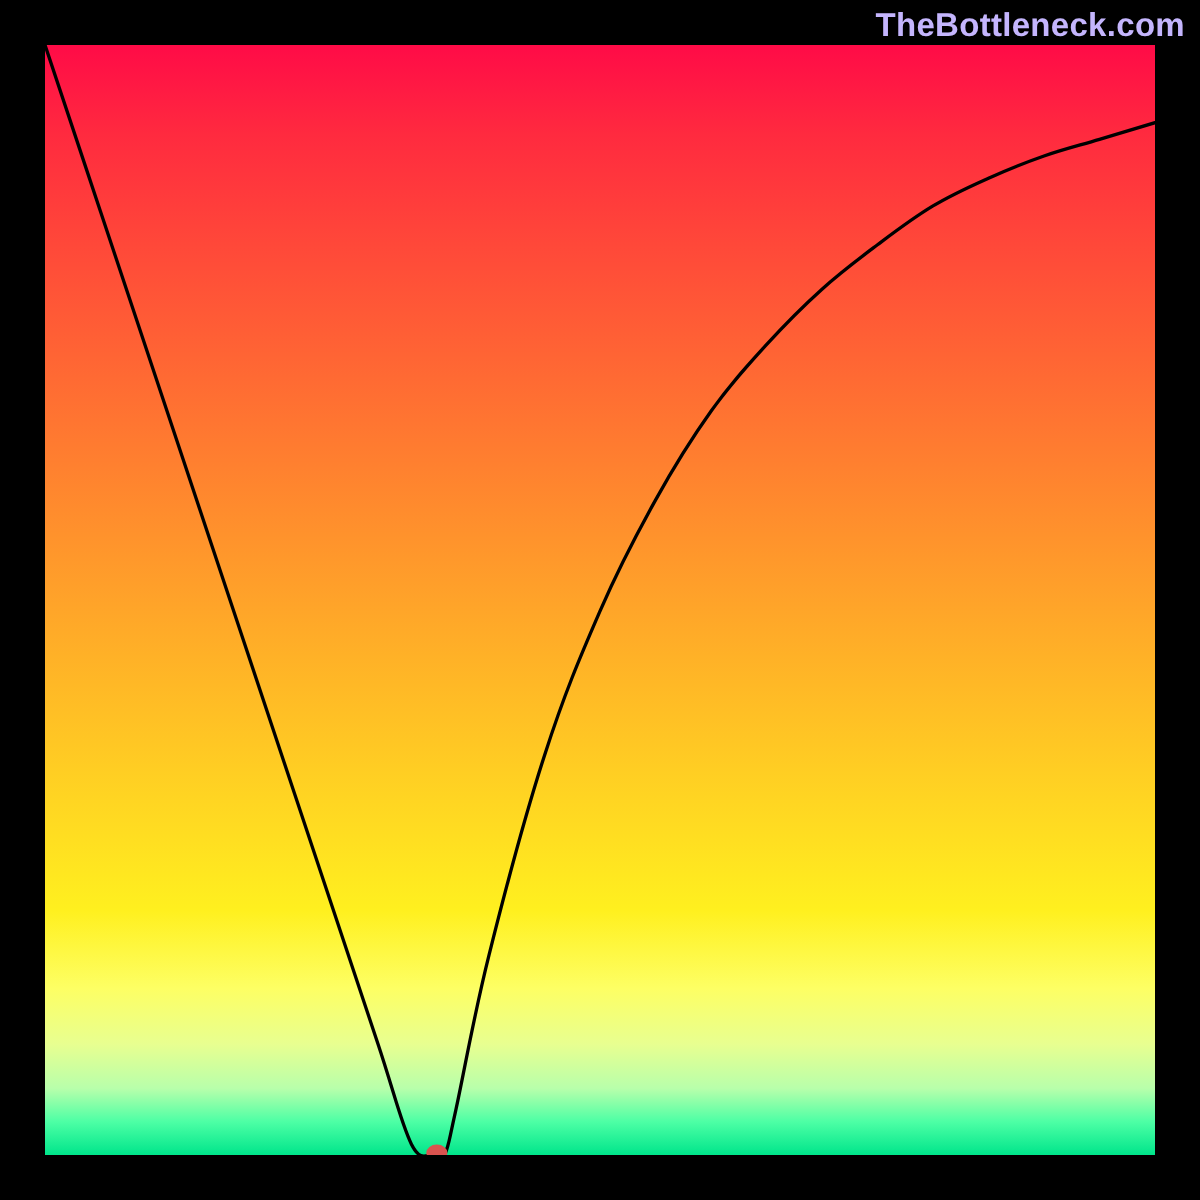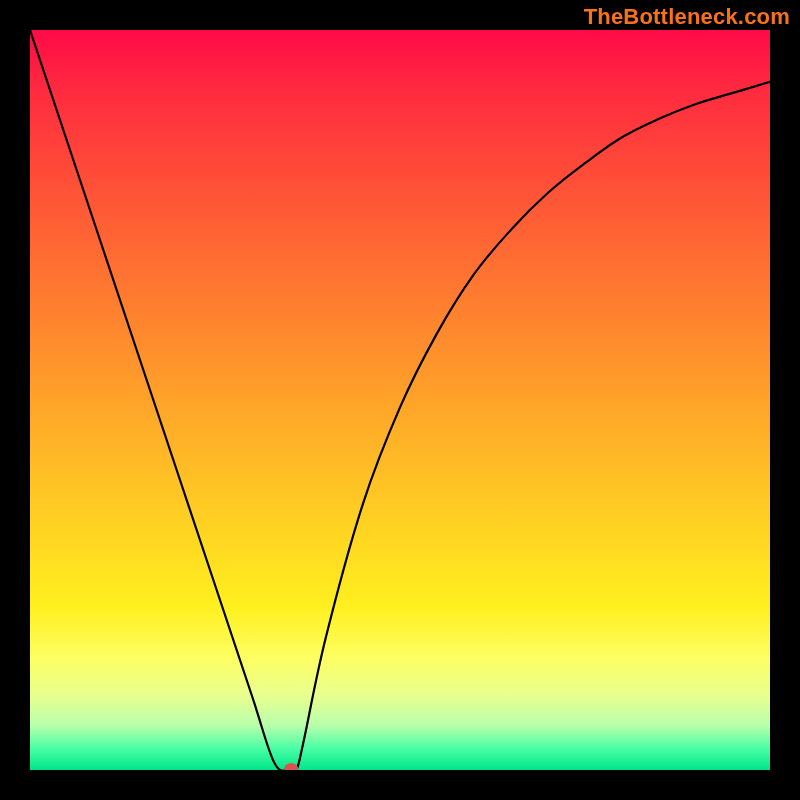--- a/index.html
+++ b/index.html
@@ -35,21 +35,21 @@
       #fdff64 85%,
       #e8ff90 90%,
       #b8ffab 94%,
       #4dffa5 97%,
       #00e58b 100%);
   }
   .watermark {
     position: absolute;
     top: 4px;
     right: 10px;
-    color: #f97316;
+    color: #c4b5fd;
     font-size: 22px;
     font-weight: 600;
     letter-spacing: 0.2px;
     user-select: none;
   }
   svg.curve {
     position: absolute;
     left: 0;
     top: 0;
     width: 740px;

